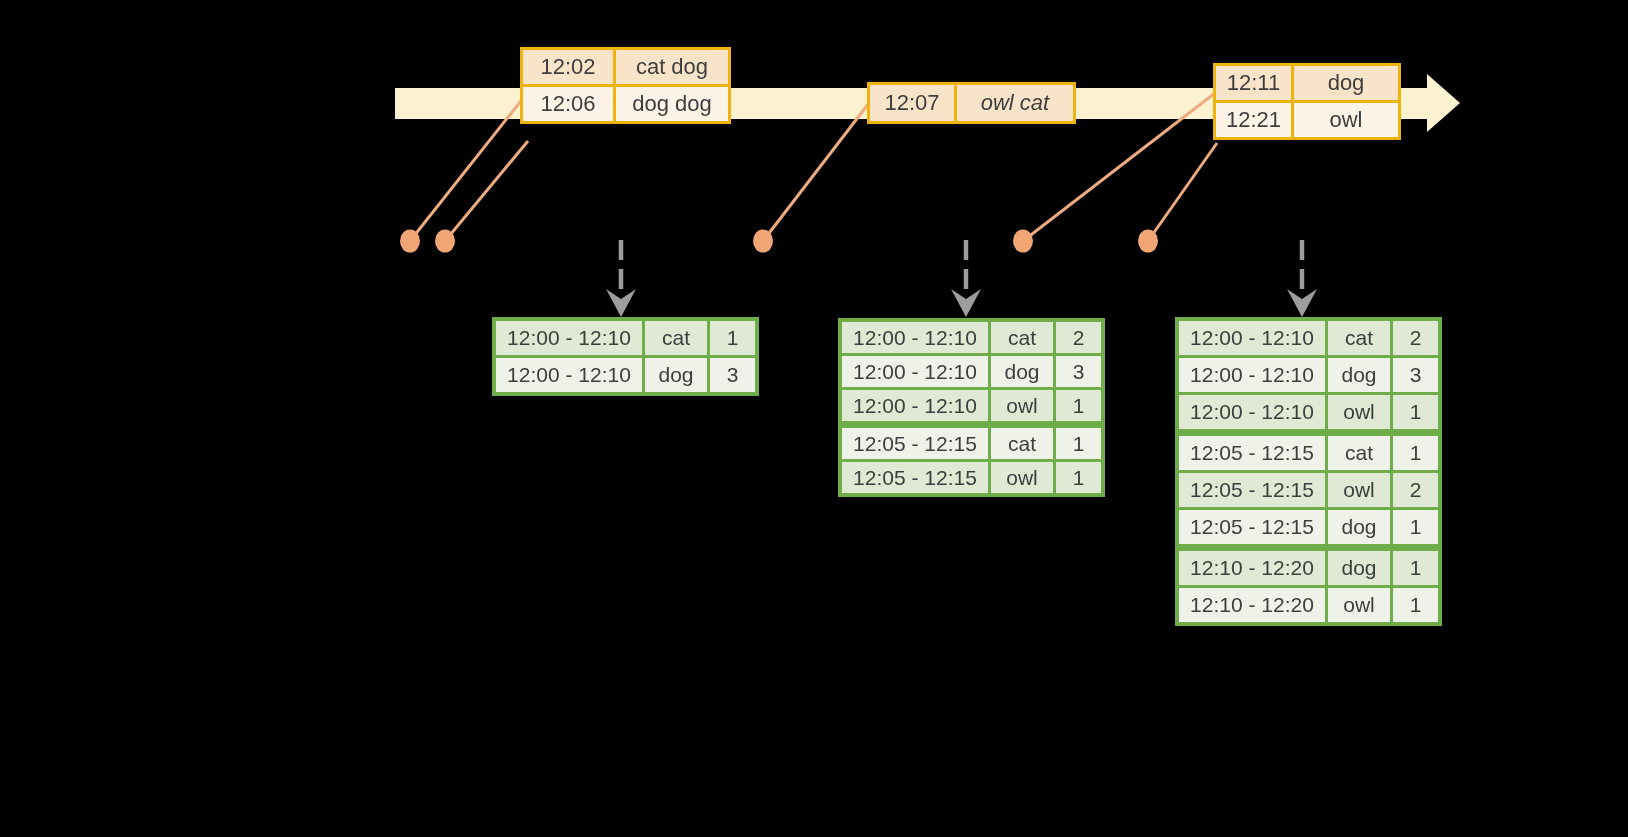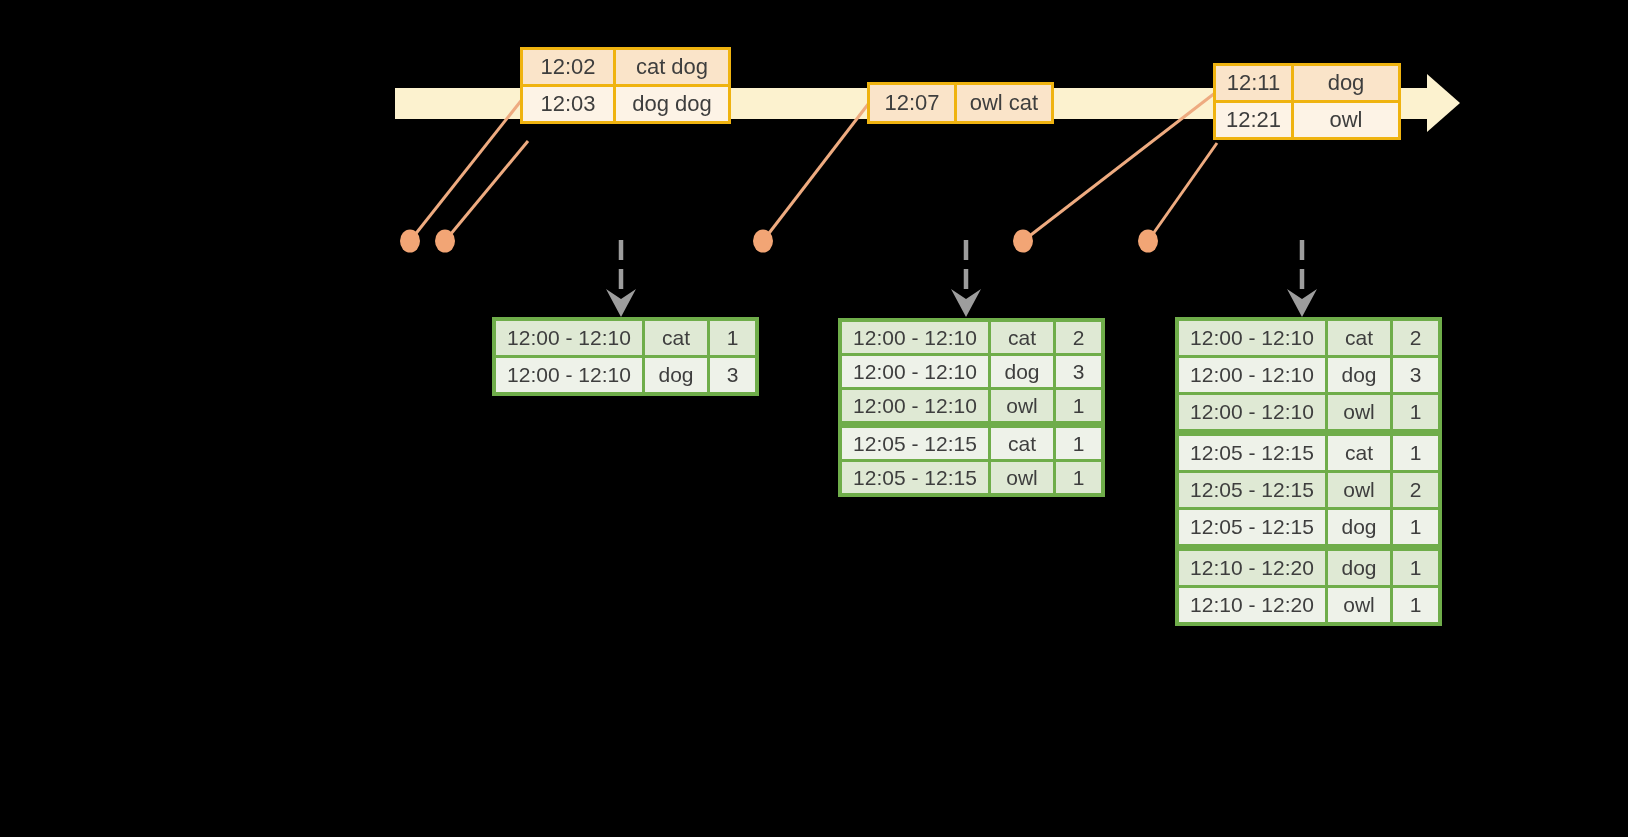--- a/index.html
+++ b/index.html
@@ -80,28 +80,28 @@
       <path class="chevron" d="M1287,289 L1302,317 L1317,289 L1302,299 Z"></path>
     </g>
   </svg>
 
 <div class="event-box" style="left: 520px; top: 47px;">
       <div class="e-row">
         <div class="e-cell peach-dark" style="width: 90px; height: 34px;">12:02</div>
         <div class="e-cell peach-dark" style="width: 112px; height: 34px;">cat dog</div>
       </div>
       <div class="e-row">
-        <div class="e-cell peach-light" style="width: 90px; height: 34px;">12:03</div>
+        <div class="e-cell peach-light" style="width: 90px; height: 34px;">12:06</div>
         <div class="e-cell peach-light" style="width: 112px; height: 34px;">dog dog</div>
       </div>
     </div>
     <div class="event-box" style="left: 867px; top: 82px;">
       <div class="e-row">
         <div class="e-cell peach-dark" style="width: 84px; height: 36px;">12:07</div>
-        <div class="e-cell peach-dark" style="width: 94px; height: 36px;">owl cat</div>
+        <div class="e-cell peach-dark" style="width: 116px; height: 36px; font-style: italic;">owl cat</div>
       </div>
     </div>
     <div class="event-box" style="left: 1213px; top: 63px;">
       <div class="e-row">
         <div class="e-cell peach-dark" style="width: 75px; height: 34px;">12:11</div>
         <div class="e-cell peach-dark" style="width: 104px; height: 34px;">dog</div>
       </div>
       <div class="e-row">
         <div class="e-cell peach-light" style="width: 75px; height: 34px;">12:21</div>
         <div class="e-cell peach-light" style="width: 104px; height: 34px;">owl</div>

